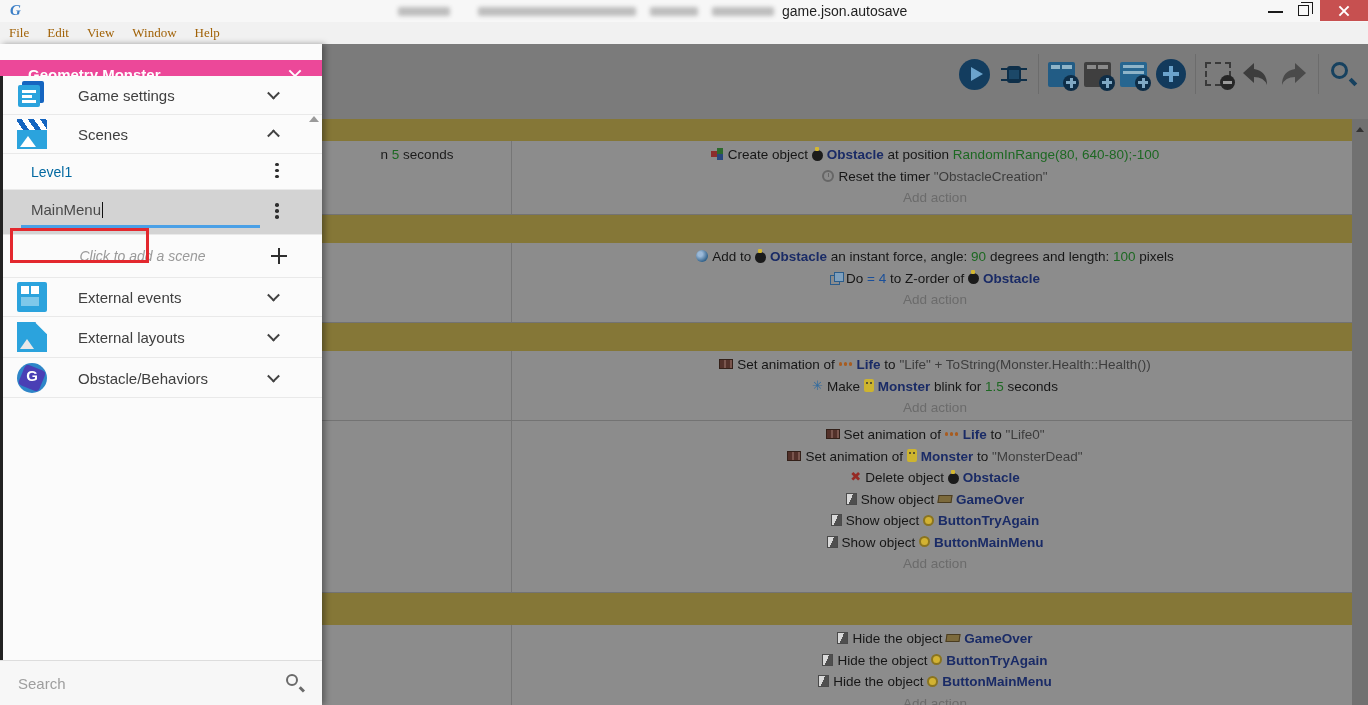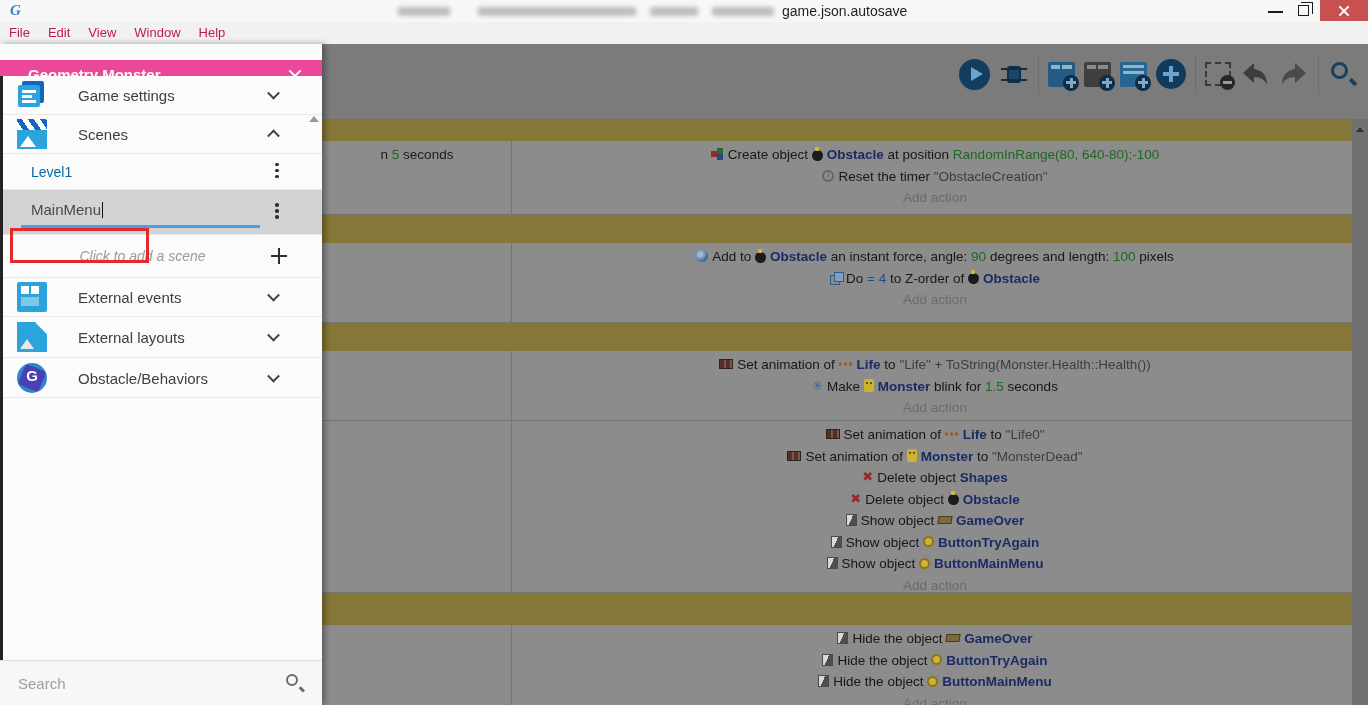--- a/index.html
+++ b/index.html
@@ -14,21 +14,21 @@
   .win-min { position:absolute; left:1268px; top:11px; width:15px; height:2px; background:#1a1a1a; }
   .win-restore { position:absolute; left:1298px; top:5px; width:11px; height:11px; border:1px solid #1a1a1a; background:#f7f7f7; }
   .win-restore::before { content:""; position:absolute; left:2px; top:-4px; width:11px; height:11px; border:1px solid #1a1a1a; border-left:none; border-bottom:none; }
   .win-close { position:absolute; left:1320px; top:0; width:48px; height:21px; background:#c75050; }
   .win-close .xbar { position:absolute; left:50%; top:50%; width:13px; height:2px; background:#fff; }
   .win-close .xbar:nth-child(1){ transform:translate(-50%,-50%) rotate(45deg); }
   .win-close .xbar:nth-child(2){ transform:translate(-50%,-50%) rotate(-45deg); }
 
   
   #menubar { position:absolute; left:0; top:22px; width:1368px; height:22px; background:#f1f1f1; display:flex; align-items:center; }
-  .menu-item { font-size:13px; color:#be185d; padding:0 9px; height:22px; line-height:22px; }
+  .menu-item { font-size:13px; color:#a16207; padding:0 9px; height:22px; line-height:22px;font-family:Liberation Serif, serif; }
 
   
   #main { position:absolute; left:0; top:44px; width:1368px; height:661px; background:#7b7b7b; }
 
   
   #ev-toolbar { position:absolute; right:10px; top:4px; height:52px; display:flex; align-items:center; gap:9px; }
   .tb-sep { width:1px; height:40px; background:#6c6c6c; }
   .tb-play { width:31px; height:31px; border-radius:50%; background:#133d5f; position:relative; }
   .tb-play::after { content:""; position:absolute; left:12px; top:8px; border-left:12px solid #6ba3cc; border-top:7.5px solid transparent; border-bottom:7.5px solid transparent; }
   .tb-bug { width:30px; height:30px; position:relative; }
@@ -253,21 +253,20 @@
           <div class="action-line"><span class="ai animation-icon"></span><span class="st-plain">Set animation of </span><span class="ai life-icon"></span><span class="st-object">Life</span><span class="st-plain"> to </span><span class="st-string">"Life" + ToString(Monster.Health::Health())</span></div>
           <div class="action-line"><span class="ai blink-icon">✳</span><span class="st-plain">Make </span><span class="ai monster-icon"></span><span class="st-object">Monster</span><span class="st-plain"> blink for </span><span class="st-param">1.5</span><span class="st-plain"> seconds</span></div>
           <div class="add-action">Add action</div>
         </div>
       </div>
       <div class="event-row" style="height: 172px;">
         <div class="cond-cell"></div>
         <div class="act-cell">
           <div class="action-line"><span class="ai animation-icon"></span><span class="st-plain">Set animation of </span><span class="ai life-icon"></span><span class="st-object">Life</span><span class="st-plain"> to </span><span class="st-string">"Life0"</span></div>
           <div class="action-line"><span class="ai animation-icon"></span><span class="st-plain">Set animation of </span><span class="ai monster-icon"></span><span class="st-object">Monster</span><span class="st-plain"> to </span><span class="st-string">"MonsterDead"</span></div>
-          <div class="action-line"><span class="ai delete-icon">✖</span><span class="st-plain">Delete object </span><span class="st-object">Shapes</span></div>
           <div class="action-line"><span class="ai delete-icon">✖</span><span class="st-plain">Delete object </span><span class="ai bomb-icon"></span><span class="st-object">Obstacle</span></div>
           <div class="action-line"><span class="ai visibility-icon"></span><span class="st-plain">Show object </span><span class="ai gameover-icon"></span><span class="st-object">GameOver</span></div>
           <div class="action-line"><span class="ai visibility-icon"></span><span class="st-plain">Show object </span><span class="ai button-icon"></span><span class="st-object">ButtonTryAgain</span></div>
           <div class="action-line"><span class="ai visibility-icon"></span><span class="st-plain">Show object </span><span class="ai button-icon"></span><span class="st-object">ButtonMainMenu</span></div>
           <div class="add-action">Add action</div>
         </div>
       </div>
       <div class="comment-row" style="height: 32px;"></div>
       <div class="event-row" style="height: 90px;">
         <div class="cond-cell"></div>

